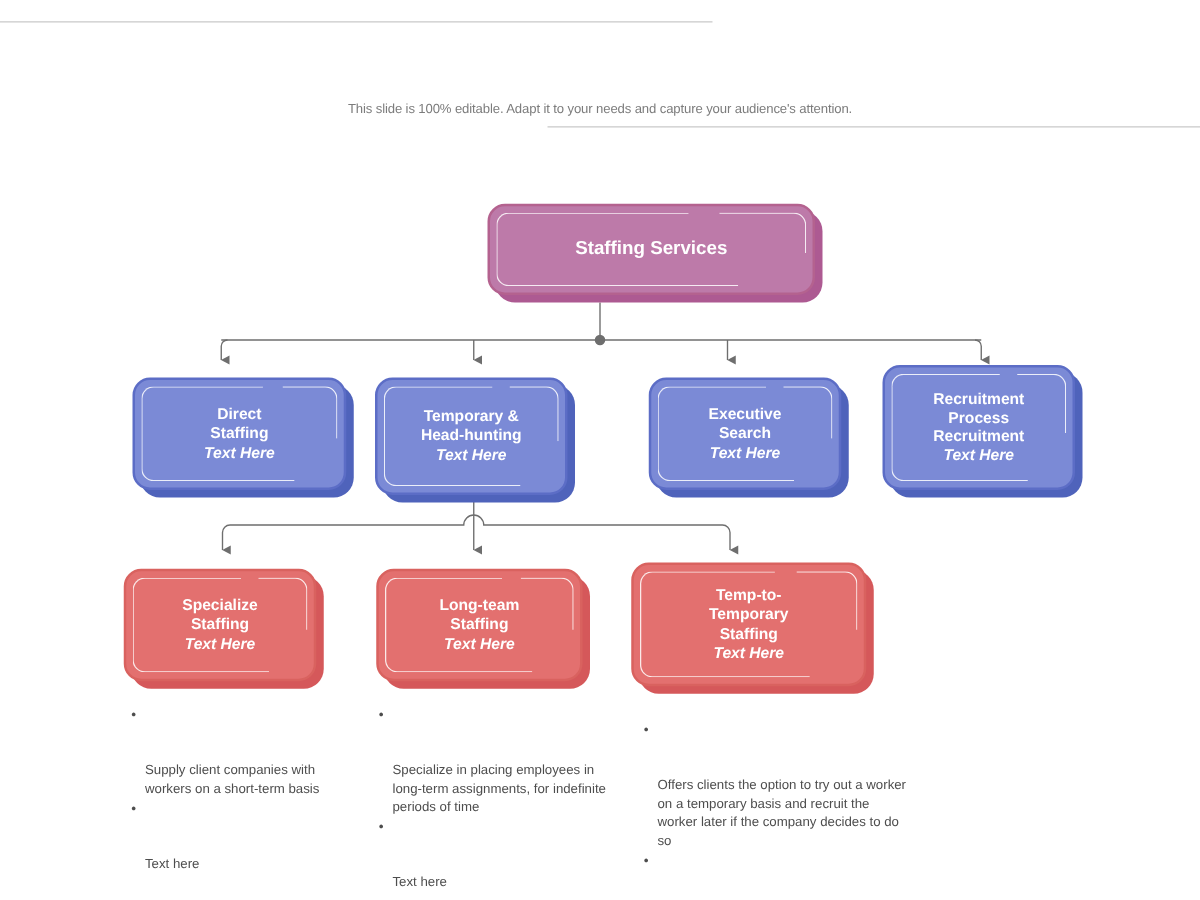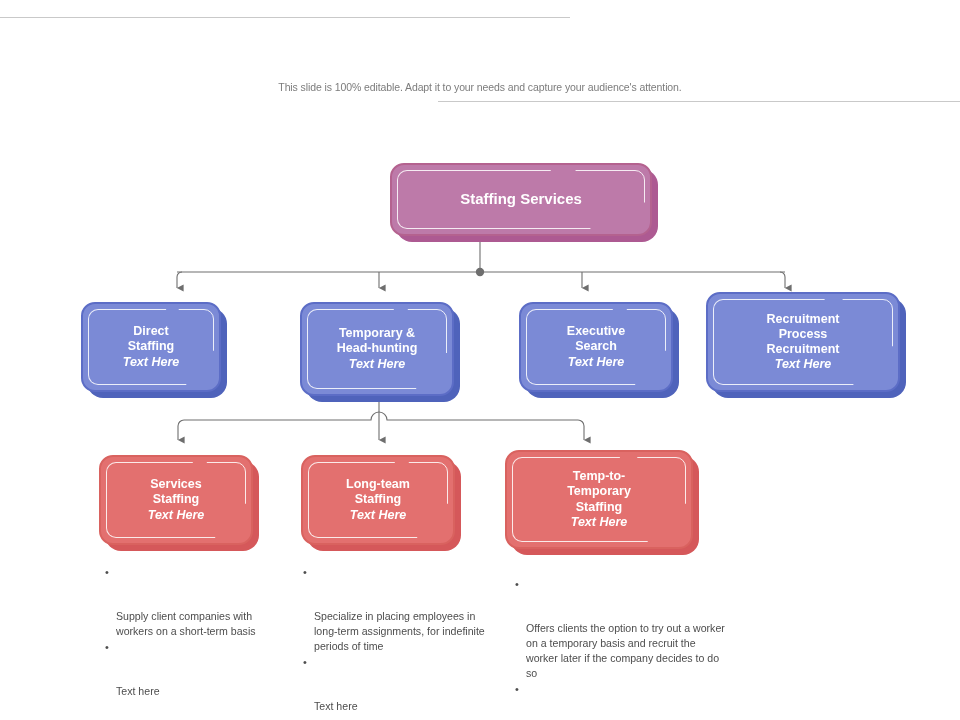--- a/index.html
+++ b/index.html
@@ -126,21 +126,21 @@
   <div class="node root" style="left:346px;top:163px;width:268px;height:79px;margin-left:44px;">
     <div class="shadow"></div>
     <div class="face"></div>
     <div class="hl"></div>
     <div class="hl2"></div>
     <div class="label">
       <div class="t">Staffing Services</div>
     </div>
   </div>
 
-  <div class="node blue" style="left:81px;top:302px;width:146px;height:96px;">
+  <div class="node blue" style="left:106px;top:302px;width:177px;height:96px;">
     <div class="shadow"></div>
     <div class="face"></div>
     <div class="hl"></div>
     <div class="hl2"></div>
     <div class="label">
       <div class="t">Direct</div>
       <div class="t">Staffing</div>
       <div class="sub">Text Here</div>
     </div>
   </div>
@@ -162,46 +162,46 @@
     <div class="face"></div>
     <div class="hl"></div>
     <div class="hl2"></div>
     <div class="label">
       <div class="t">Executive</div>
       <div class="t">Search</div>
       <div class="sub">Text Here</div>
     </div>
   </div>
 
-  <div class="node blue" style="left:706px;top:292px;width:160px;height:106px;padding-left:40px;">
+  <div class="node blue" style="left:706px;top:292px;width:160px;height:106px;">
     <div class="shadow"></div>
     <div class="face"></div>
     <div class="hl"></div>
     <div class="hl2"></div>
     <div class="label">
       <div class="t">Recruitment</div>
       <div class="t">Process</div>
       <div class="t">Recruitment</div>
       <div class="sub">Text Here</div>
     </div>
   </div>
 
   <div class="node red" style="left:99px;top:455px;width:160px;height:96px;">
     <div class="shadow"></div>
     <div class="face"></div>
     <div class="hl"></div>
     <div class="hl2"></div>
     <div class="label">
-      <div class="t">Services</div>
-      <div class="t">Staffing</div>
-      <div class="sub">Text Here</div>
-    </div>
-  </div>
-
-  <div class="node red" style="left:301px;top:455px;width:160px;height:96px;">
+      <div class="t">Specialize</div>
+      <div class="t">Staffing</div>
+      <div class="sub">Text Here</div>
+    </div>
+  </div>
+
+  <div class="node red" style="left:301px;top:455px;width:160px;height:96px;padding-left:11px;">
     <div class="shadow"></div>
     <div class="face"></div>
     <div class="hl"></div>
     <div class="hl2"></div>
     <div class="label">
       <div class="t">Long-team</div>
       <div class="t">Staffing</div>
       <div class="sub">Text Here</div>
     </div>
   </div>

